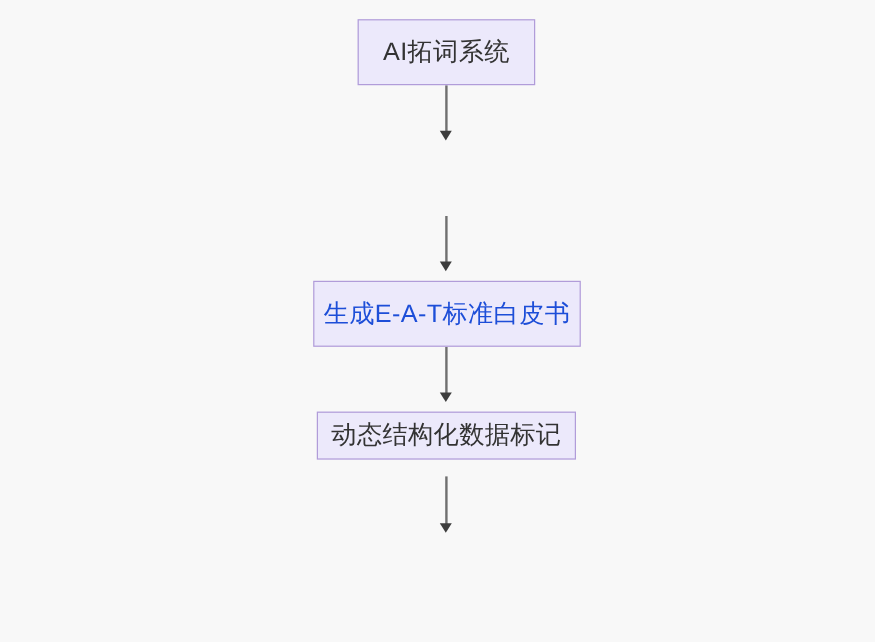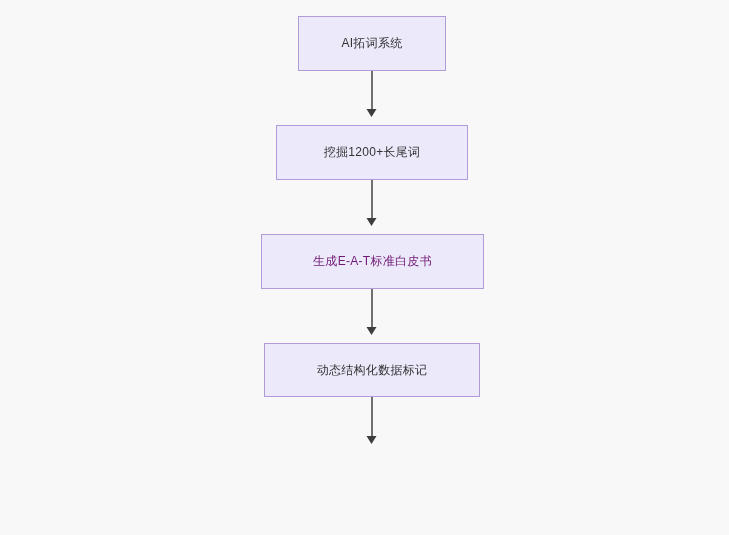--- a/index.html
+++ b/index.html
@@ -21,21 +21,21 @@
   }
   .node {
     position: absolute;
     box-sizing: border-box;
     background: #ece9fb;
     border: 1.6px solid #b19cd9;
     display: flex;
     align-items: center;
     justify-content: center;
     color: #333333;
-    font-size: 12px;
+    font-size: 21px;
     line-height: 1.2;
     letter-spacing: 0.3px;
     white-space: nowrap;
     user-select: none;
   }
   .node-label {
     display: block;
     text-align: center;
   }
   .edge {
@@ -80,23 +80,20 @@
     <div class="edge-head" style="top: 38px;"></div>
   </div>
   <div class="edge" style="left: 372px; top: 397px;">
     <div class="edge-line" style="height: 40px; background: rgb(112, 112, 112);"></div>
     <div class="edge-head" style="top: 39px;"></div>
   </div>
 
   <div class="node" style="left: 298px; top: 16px; width: 148px; height: 55px; background: rgb(236, 233, 251); border-color: rgb(177, 156, 217); color: rgb(51, 51, 51);">
     <span class="node-label">AI拓词系统</span>
   </div>
-  <div class="node" style="left: 276px; top: 125px; width: 192px; height: 55px; background: rgb(236, 233, 251); border-color: rgb(177, 156, 217); color: rgb(51, 51, 51);">
-    <span class="node-label">挖掘1200+长尾词</span>
-  </div>
-  <div class="node" style="left: 261px; top: 234px; width: 223px; height: 55px; background: rgb(236, 233, 251); border-color: rgb(177, 156, 217); color: #701a75;">
+  <div class="node" style="left: 261px; top: 234px; width: 223px; height: 55px; background: rgb(236, 233, 251); border-color: rgb(177, 156, 217); color: #1d4ed8;">
     <span class="node-label">生成E-A-T标准白皮书</span>
   </div>
-  <div class="node" style="left: 264px; top: 343px; width: 216px; height: 54px; background: rgb(236, 233, 251); border-color: rgb(177, 156, 217); color: rgb(51, 51, 51);">
+  <div class="node" style="left: 264px; top: 343px; width: 216px; height: 40px; background: rgb(236, 233, 251); border-color: rgb(177, 156, 217); color: rgb(51, 51, 51);">
     <span class="node-label">动态结构化数据标记</span>
   </div>
 
 </div>
 
 </body></html>

